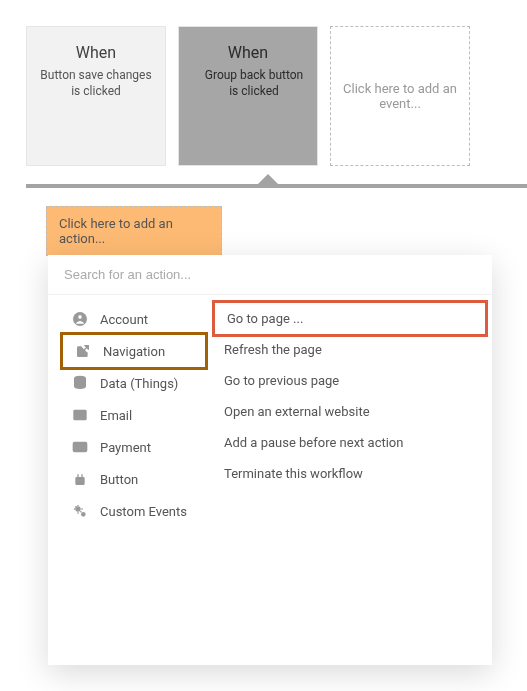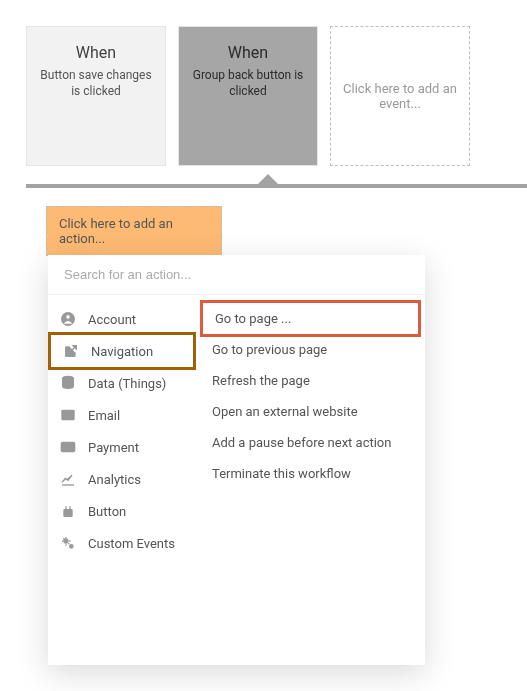--- a/index.html
+++ b/index.html
@@ -38,21 +38,21 @@
       font-size: 16px;
       color: #424242;
       margin-bottom: 6px;
     }
     .event-box.active .when { color: #2b2b2b; }
     .event-box .desc {
       font-size: 12px;
       color: #555;
       line-height: 1.3;
     }
-    .event-box.active .desc { color: #2b2b2b; }
+    .event-box.active .desc { color: #2b2b2b; margin-left: 12px; }
     .event-box.add {
       background: #fff;
       border: 1px dashed #bdbdbd;
       justify-content: center;
       font-size: 13px;
       color: #999;
     }
     .arrow-down {
       position: absolute;
       top: 174px;
@@ -82,37 +82,38 @@
       padding: 0 12px;
       font-size: 13px;
       color: #555;
       background: #fdba74;
       cursor: pointer;
     }
     .dropdown {
       position: absolute;
       top: 255px;
       left: 48px;
-      width: 377px;
+      width: 444px;
       background: #fff;
       box-shadow: 0 8px 30px rgba(0,0,0,0.15);
     }
     .search-input {
       width: 100%;
       border: none;
       padding: 12px 16px;
       font-size: 13px;
       color: #333;
       outline: none;
       border-bottom: 1px solid #f0f0f0;
     }
     .search-input::placeholder { color: #aaa; }
     .panels {
       display: flex;
       min-height: 370px;
+      padding-left: 12px;
     }
     .left-panel {
       width: 148px;
       padding: 8px 0;
     }
     .right-panel {
       flex: 1;
       padding: 8px 0;
     }
     .cat-item {
@@ -228,29 +229,20 @@
         <div class="cat-item">
           <span class="cat-icon">
             <svg viewBox="0 0 24 24" fill="none" stroke="#999" stroke-width="2">
                 <rect x="2" y="5" width="20" height="14" rx="2"></rect>
                 <line x1="2" y1="10" x2="22" y2="10"></line>
               </svg>
           </span>
           <span>Payment</span>
         </div>
 
-        <div class="cat-item">
-          <span class="cat-icon">
-            <svg viewBox="0 0 24 24" fill="none" stroke="#999" stroke-width="2">
-                <path d="M3 17l5-6 4 3 6-8"></path>
-                <path d="M3 21h18"></path>
-              </svg>
-          </span>
-          <span>Analytics</span>
-        </div>
 
 
         <div class="cat-item">
           <span class="cat-icon">
             <svg viewBox="0 0 24 24" fill="none" stroke="#999" stroke-width="2">
                 <rect x="6" y="10" width="12" height="10" rx="1"></rect>
                 <line x1="9" y1="10" x2="9" y2="5"></line>
                 <line x1="15" y1="10" x2="15" y2="5"></line>
               </svg>
           </span>
@@ -267,26 +259,26 @@
           </span>
           <span>Custom Events</span>
         </div>
 
       </div>
       <div class="right-panel">
         <div class="action-item highlighted">
           <span>Go to page ...</span>
         </div>
         <div class="action-item">
+          <span>Refresh the page</span>
+        </div>
+        <div class="action-item">
           <span>Go to previous page</span>
         </div>
         <div class="action-item">
-          <span>Refresh the page</span>
-        </div>
-        <div class="action-item">
           <span>Open an external website</span>
         </div>
         <div class="action-item">
           <span>Add a pause before next action</span>
         </div>
         <div class="action-item">
           <span>Terminate this workflow</span>
         </div>
       </div>
     </div>

